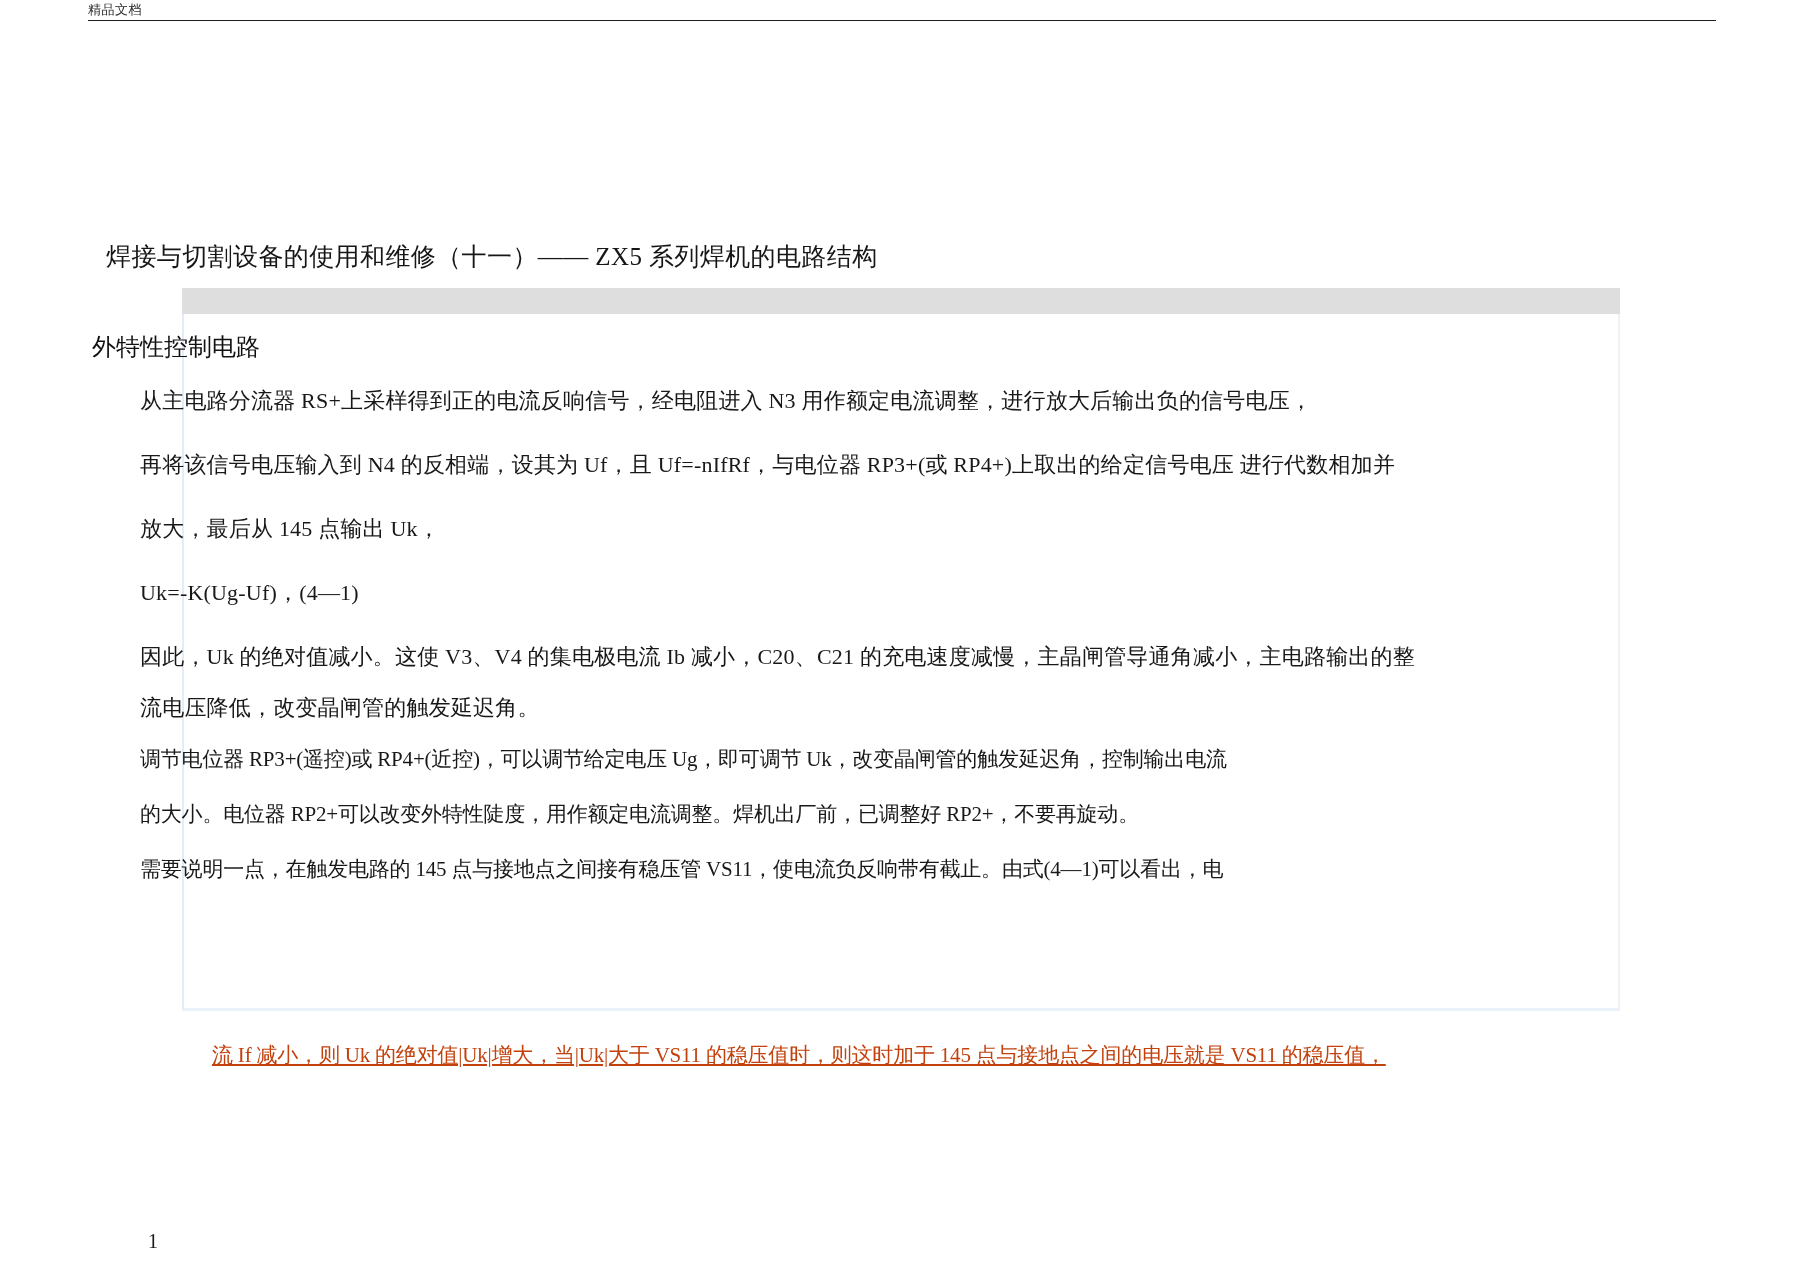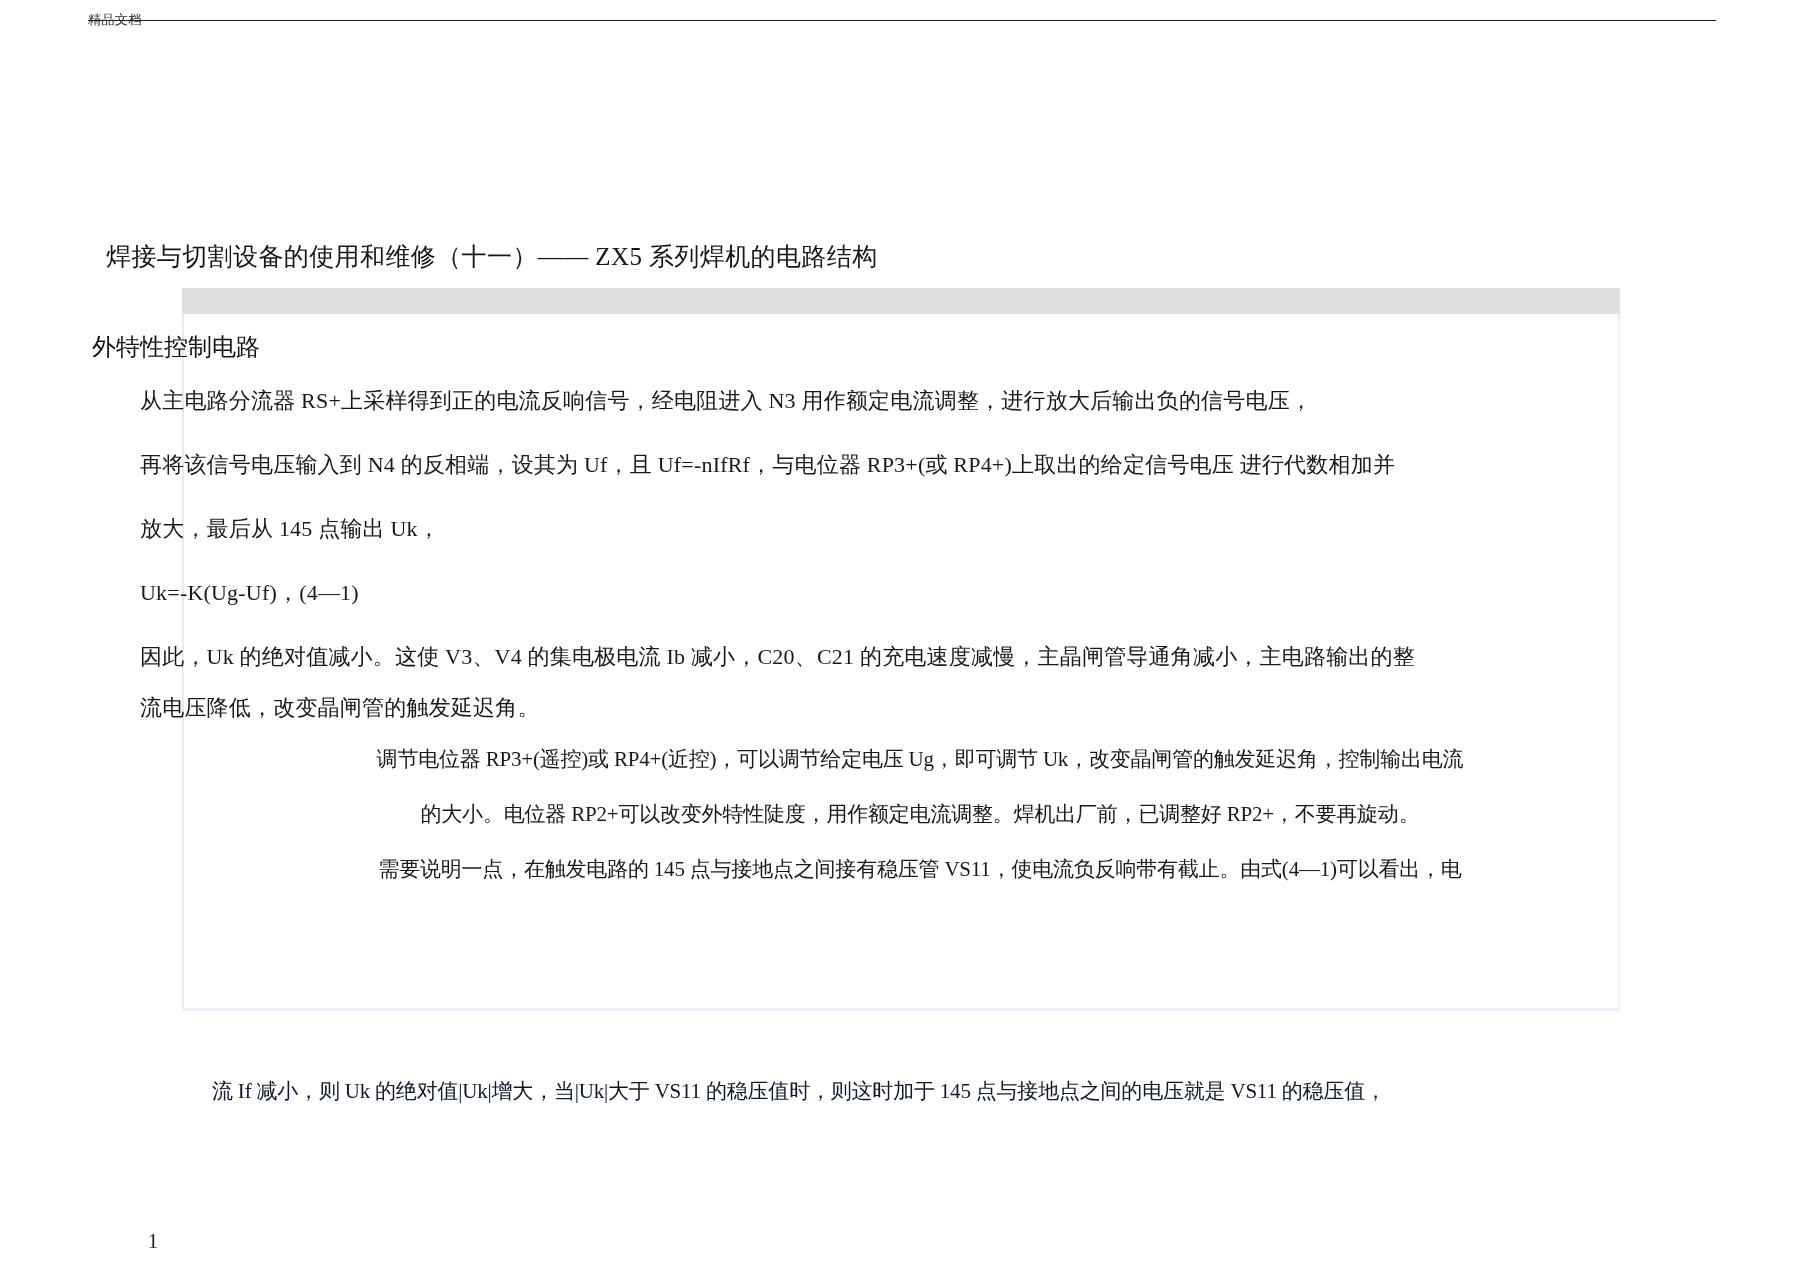--- a/index.html
+++ b/index.html
@@ -21,21 +21,21 @@
   .page-header {
     position: absolute;
     top: 0px;
     left: 0px;
     width: 1804px;
     height: 26px;
   }
   .page-header .header-text {
     position: absolute;
     left: 88px;
-    top: 12px;
+    top: 2px;
     font-size: 13px;
     line-height: 16px;
     color: #2b2b2b;
     letter-spacing: 0.5px;
     white-space: nowrap;
     font-family: "DejaVu Serif", "Liberation Serif", serif;
   }
   .page-header .header-rule {
     position: absolute;
     left: 88px;
@@ -107,33 +107,33 @@
     margin-bottom: 34px;
     letter-spacing: 0.2px;
   }
   .body-line.tight {
     margin-bottom: 21px;
   }
   .body-line.dense {
     font-size: 21px;
     letter-spacing: -0.2px;
     margin-bottom: 25px;
-    text-align: center;
   }
 
   
   .tail-line {
     position: absolute;
     left: 212px;
-    top: 1076px;
+    top: 1040px;
     font-size: 21px;
     line-height: 30px;
     white-space: nowrap;
-    color: #0f172a;
+    color: #c2410c;
     letter-spacing: -0.2px;
+    text-decoration: underline;
   }
 
   
   .page-footer {
     position: absolute;
     left: 148px;
     top: 1228px;
     font-size: 20px;
     line-height: 26px;
     color: #1a1a1a;

